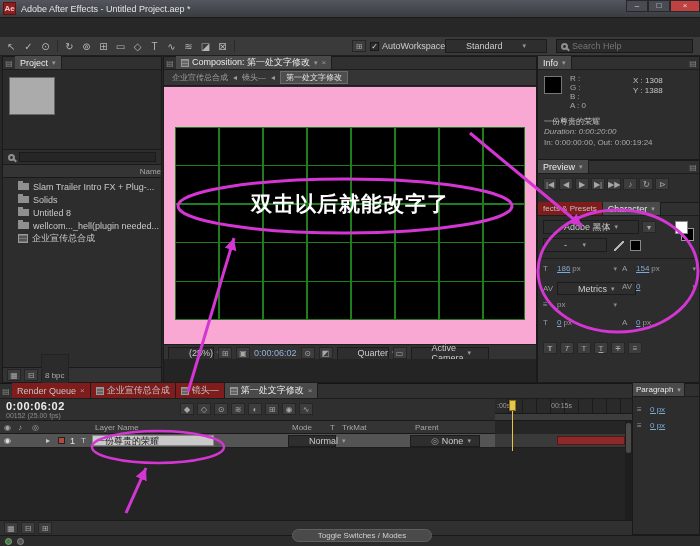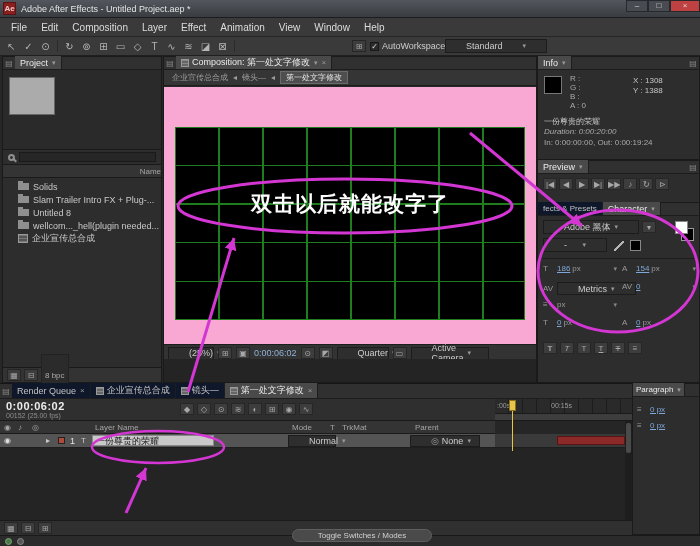--- a/index.html
+++ b/index.html
@@ -43,21 +43,21 @@
   .searchbox input { flex:1; background:transparent; border:none; outline:none;
     color:#9a9a9a; font-size:9px; font-family:inherit; min-width:0; }
   .mag { width:7px; height:7px; border:2px solid #8f8f8f; border-radius:50%;
     position:relative; margin-right:4px; flex:none; }
   .mag::after { content:""; position:absolute; width:5px; height:2px; background:#8f8f8f;
     transform:rotate(45deg); right:-4px; bottom:-2px; }
 
   
   .panel { background:#2d2d2d; border:1px solid #1a1a1a; }
   .ptabbar { height:13px; background:#303030; display:flex; align-items:flex-end; border-bottom:1px solid #1d1d1d; }
-  .ptab { height:13px; background:#0f172a; padding:0 5px; display:flex; align-items:center;
+  .ptab { height:13px; background:#7f1d1d; padding:0 5px; display:flex; align-items:center;
     font-size:9px; color:#c2c2c2; border-right:1px solid #1d1d1d; white-space:nowrap; }
   .ptab.active { background:#4a4a4a; color:#eaeaea; }
   .ptab .caret { font-size:7px; margin-left:4px; color:#999; }
   .closex { margin-left:4px; color:#999; font-size:8px; }
   .grip { width:12px; color:#8a8a8a; font-size:8px; text-align:center; flex:none; align-self:center; }
   .tabicon { width:8px; height:8px; background:#666; border:1px solid #999; margin-right:3px; flex:none;
     background-image:linear-gradient(#888 1px,transparent 1px); background-size:100% 3px; }
 
   
   .proj-row { display:flex; align-items:center; height:13px; font-size:9px; color:#c8c8c8; }
@@ -93,31 +93,20 @@
   <div class="titlebar">
     <div class="ae-logo">Ae</div>
     <span class="title-text">Adobe After Effects - Untitled Project.aep *</span>
     <div class="winbtns">
       <div class="winbtn">–</div>
       <div class="winbtn">□</div>
       <div class="winbtn close">×</div>
     </div>
   </div>
 
-  <div class="menubar">
-    <span class="menu-item">File</span>
-    <span class="menu-item">Edit</span>
-    <span class="menu-item">Composition</span>
-    <span class="menu-item">Layer</span>
-    <span class="menu-item">Effect</span>
-    <span class="menu-item">Animation</span>
-    <span class="menu-item">View</span>
-    <span class="menu-item">Window</span>
-    <span class="menu-item">Help</span>
-  </div>
 
   <div class="toolbar">
     <span class="tool">↖</span>
     <span class="tool">✓</span>
     <span class="tool">⊙</span>
     <span class="tb-sep"></span>
     <span class="tool">↻</span>
     <span class="tool">⊚</span>
     <span class="tool">⊞</span>
     <span class="tool">▭</span>
@@ -130,20 +119,24 @@
     <span class="tb-sep"></span>
     <div class="aw-wrap">
       <span class="mini" style="margin-right:4px">⊞</span>
       <span class="checkbox">✓</span>
       <span>AutoWorkspace:</span>
     </div>
     <div class="dd" style="position:absolute;left:445px;top:2px;width:102px;">
       <span>Standard</span>
       <span class="caret">▾</span>
     </div>
+    <div class="searchbox">
+      <span class="mag"></span>
+      <input placeholder="Search Help" style="">
+    </div>
   </div>
 
   <div class="abs panel" style="left:2px;top:56px;width:160px;height:327px;">
     <div class="ptabbar">
       <span class="grip">▤</span>
       <div class="ptab active">
         <span>Project</span>
         <span class="caret">▾</span>
       </div>
     </div>
@@ -153,25 +146,25 @@
     <div style="height:15px;display:flex;align-items:center;padding:0 5px;border-bottom:1px solid #1a1a1a;">
       <span class="mag"></span>
       <div style="flex:1;height:10px;background:#262626;border:1px solid #1a1a1a;"></div>
     </div>
     <div style="height:13px;background:#343434;border-bottom:1px solid #1a1a1a;display:flex;align-items:center;padding-left:15px;justify-content:flex-end;">
       <span class="tl-colhead">Name</span>
     </div>
     <div style="padding-top:2px;">
       <div class="proj-row">
         <span class="folder"></span>
-        <span>Solids</span>
+        <span style="white-space:nowrap;overflow:hidden;">Slam Trailer Intro FX + Plug-...</span>
       </div>
       <div class="proj-row">
         <span class="folder"></span>
-        <span style="white-space:nowrap;overflow:hidden;">Slam Trailer Intro FX + Plug-...</span>
+        <span>Solids</span>
       </div>
       <div class="proj-row">
         <span class="folder"></span>
         <span>Untitled 8</span>
       </div>
       <div class="proj-row">
         <span class="folder"></span>
         <span style="white-space:nowrap;overflow:hidden;">wellcom..._hell(plugin needed...</span>
       </div>
       <div class="proj-row">

